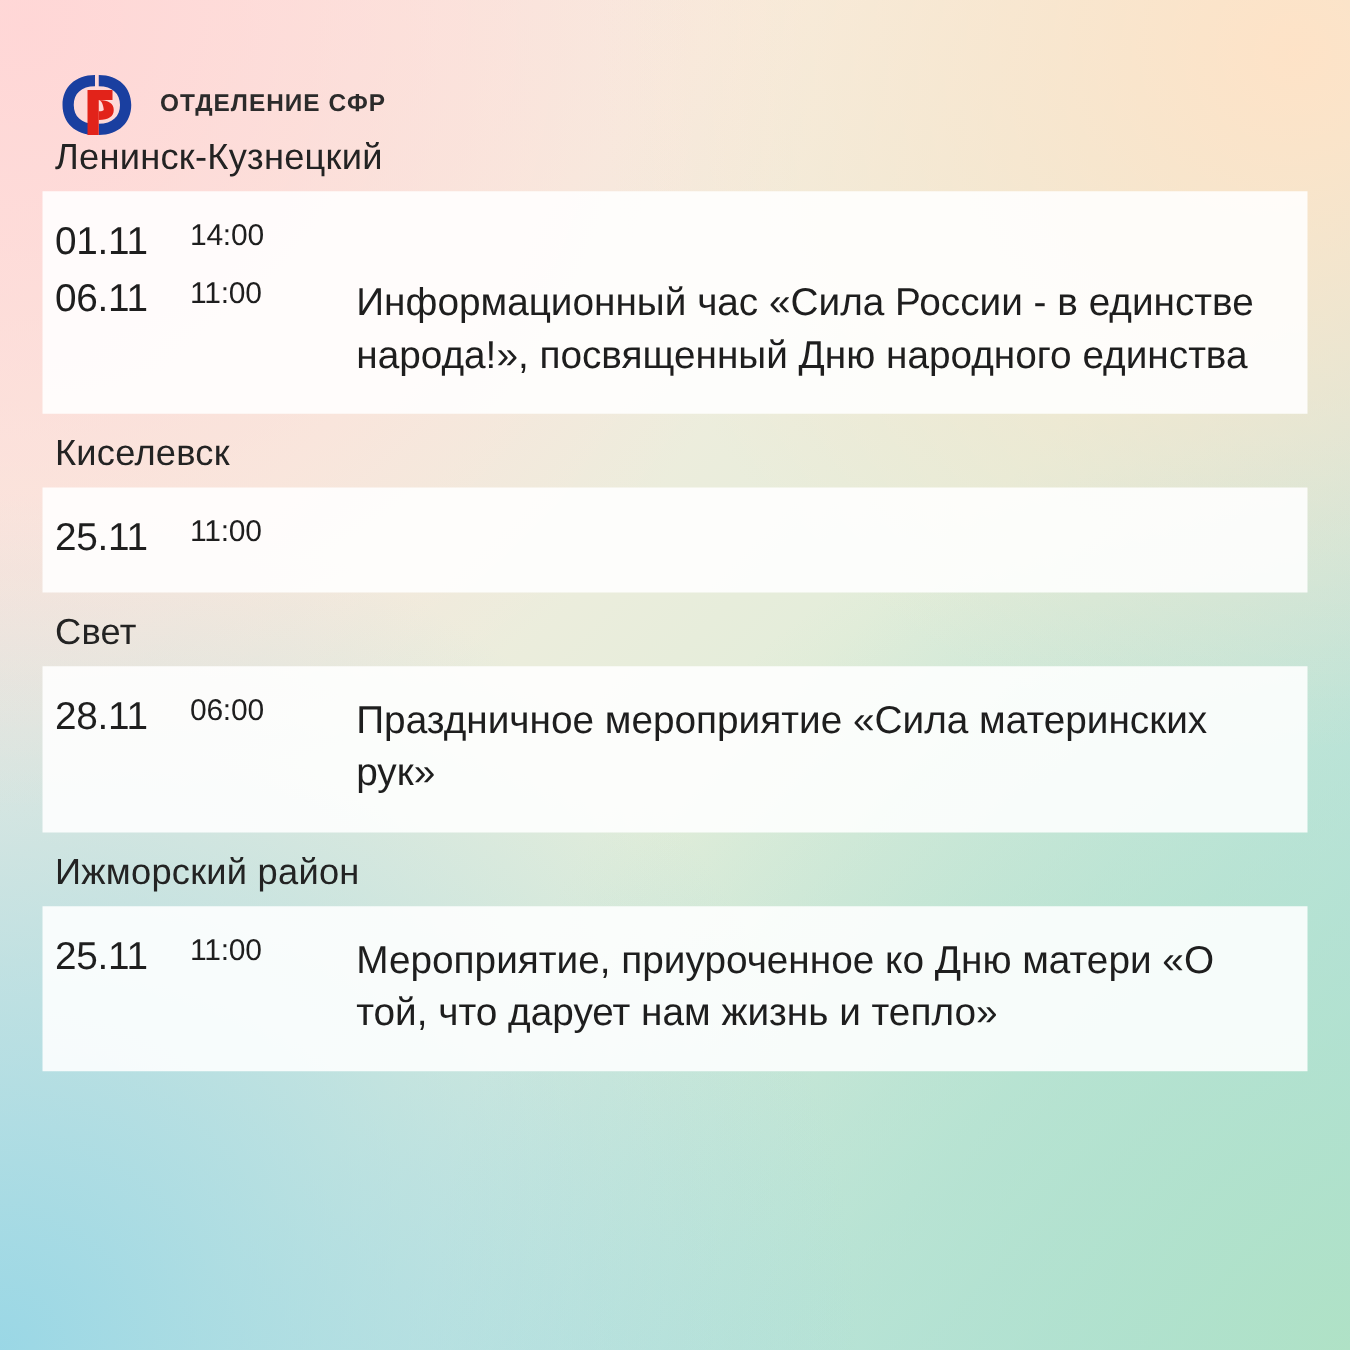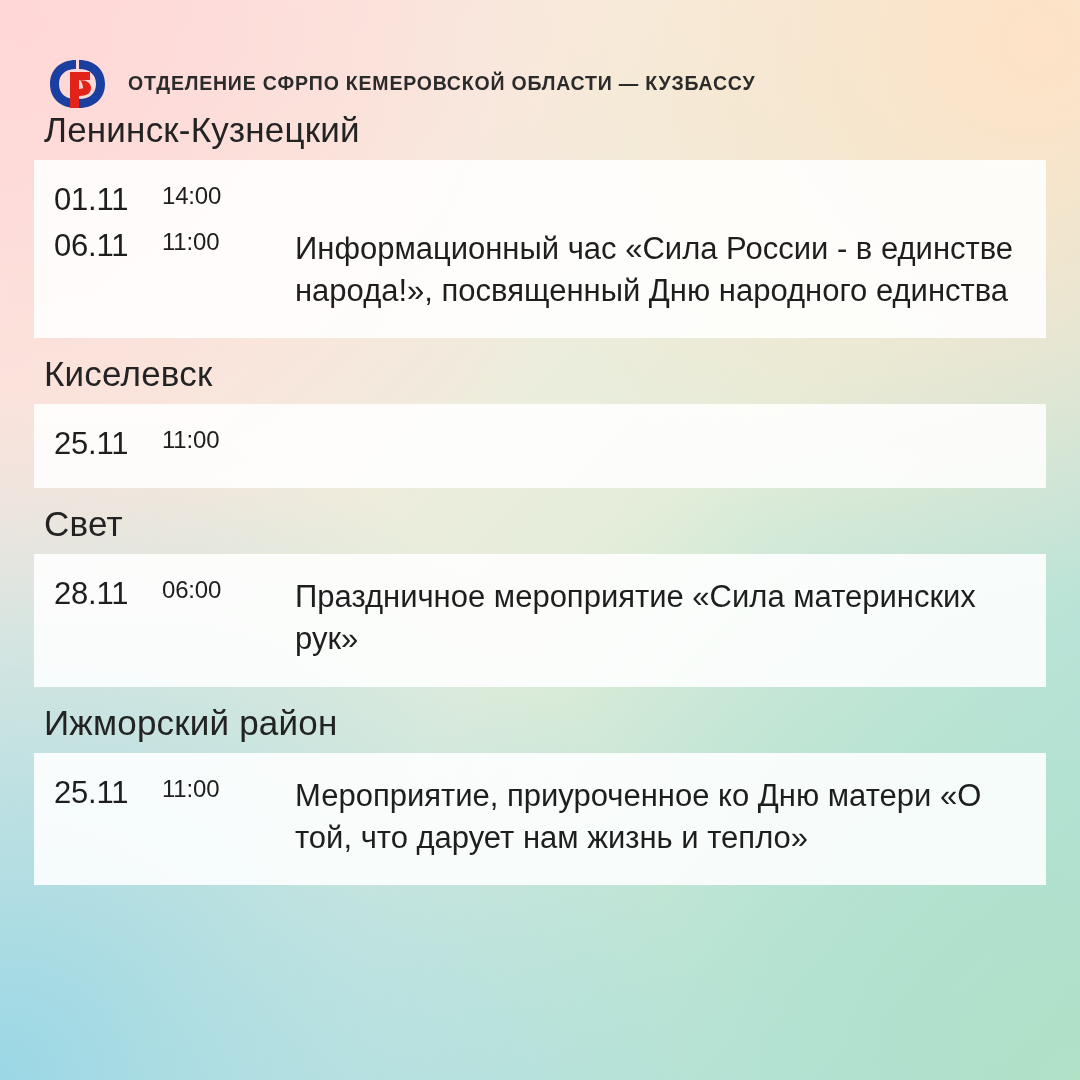--- a/index.html
+++ b/index.html
@@ -48,32 +48,32 @@
   .logo-line {
     font-size: 19.5px;
     font-weight: bold;
     letter-spacing: 0.8px;
     color: #2b2b2b;
     white-space: nowrap;
   }
 
   
   .city-title {
-    font-size: 35px;
+    font-size: 29px;
     color: #232323;
     margin: 0 0 10px 10px;
     letter-spacing: 0.2px;
     font-weight: normal;
   }
   .section { margin-bottom: 16px; }
   .section:first-of-type { margin-top: 44px; }
 
   .card {
     background: rgba(255,255,255,0.88);
-    padding: 18px 20px 20px 20px;
+    padding: 18px 20px 20px 10px;
     box-sizing: border-box;
   }
   .row {
     display: flex;
     align-items: flex-start;
     padding: 4px 0 6px 0;
   }
   .row .date {
     flex: 0 0 108px;
     font-size: 31px;
@@ -104,21 +104,20 @@
     <div class="logo-mark">
       <svg width="68" height="52" viewBox="0 0 68 52" xmlns="http://www.w3.org/2000/svg">
         <path d="M30 2 C14 2 4 12 4 26 C4 40 14 50 30 50 L30 41 C19 41 13 35 13 26 C13 17 19 11 30 11 Z" fill="#1a3fa0"></path>
         <path d="M33 2 C49 2 59 12 59 26 C59 40 49 50 33 50 L33 41 C44 41 50 35 50 26 C50 17 44 11 33 11 Z" fill="#1a3fa0"></path>
         <path d="M24 14 L44 14 L44 22 L33 22 L33 50 L24 50 Z" fill="#e2231a"></path>
         <path d="M33 22 C41 22 45 25 45 30 C45 35 41 38 33 38 L33 31 C36 31 37 30.5 37 29.8 C37 29.1 36 22 33 22 Z" fill="#e2231a"></path>
       </svg>
     </div>
     <div class="logo-text">
       <div class="logo-line">ОТДЕЛЕНИЕ СФР</div>
-      <div class="logo-line">ПО КЕМЕРОВСКОЙ ОБЛАСТИ — КУЗБАССУ</div>
     </div>
   </div>
 
   <div class="section">
     <div class="city-title">Ленинск-Кузнецкий</div>
     <div class="card">
       <div class="row">
         <div class="date">01.11</div>
         <div class="time">14:00</div>
       </div>

